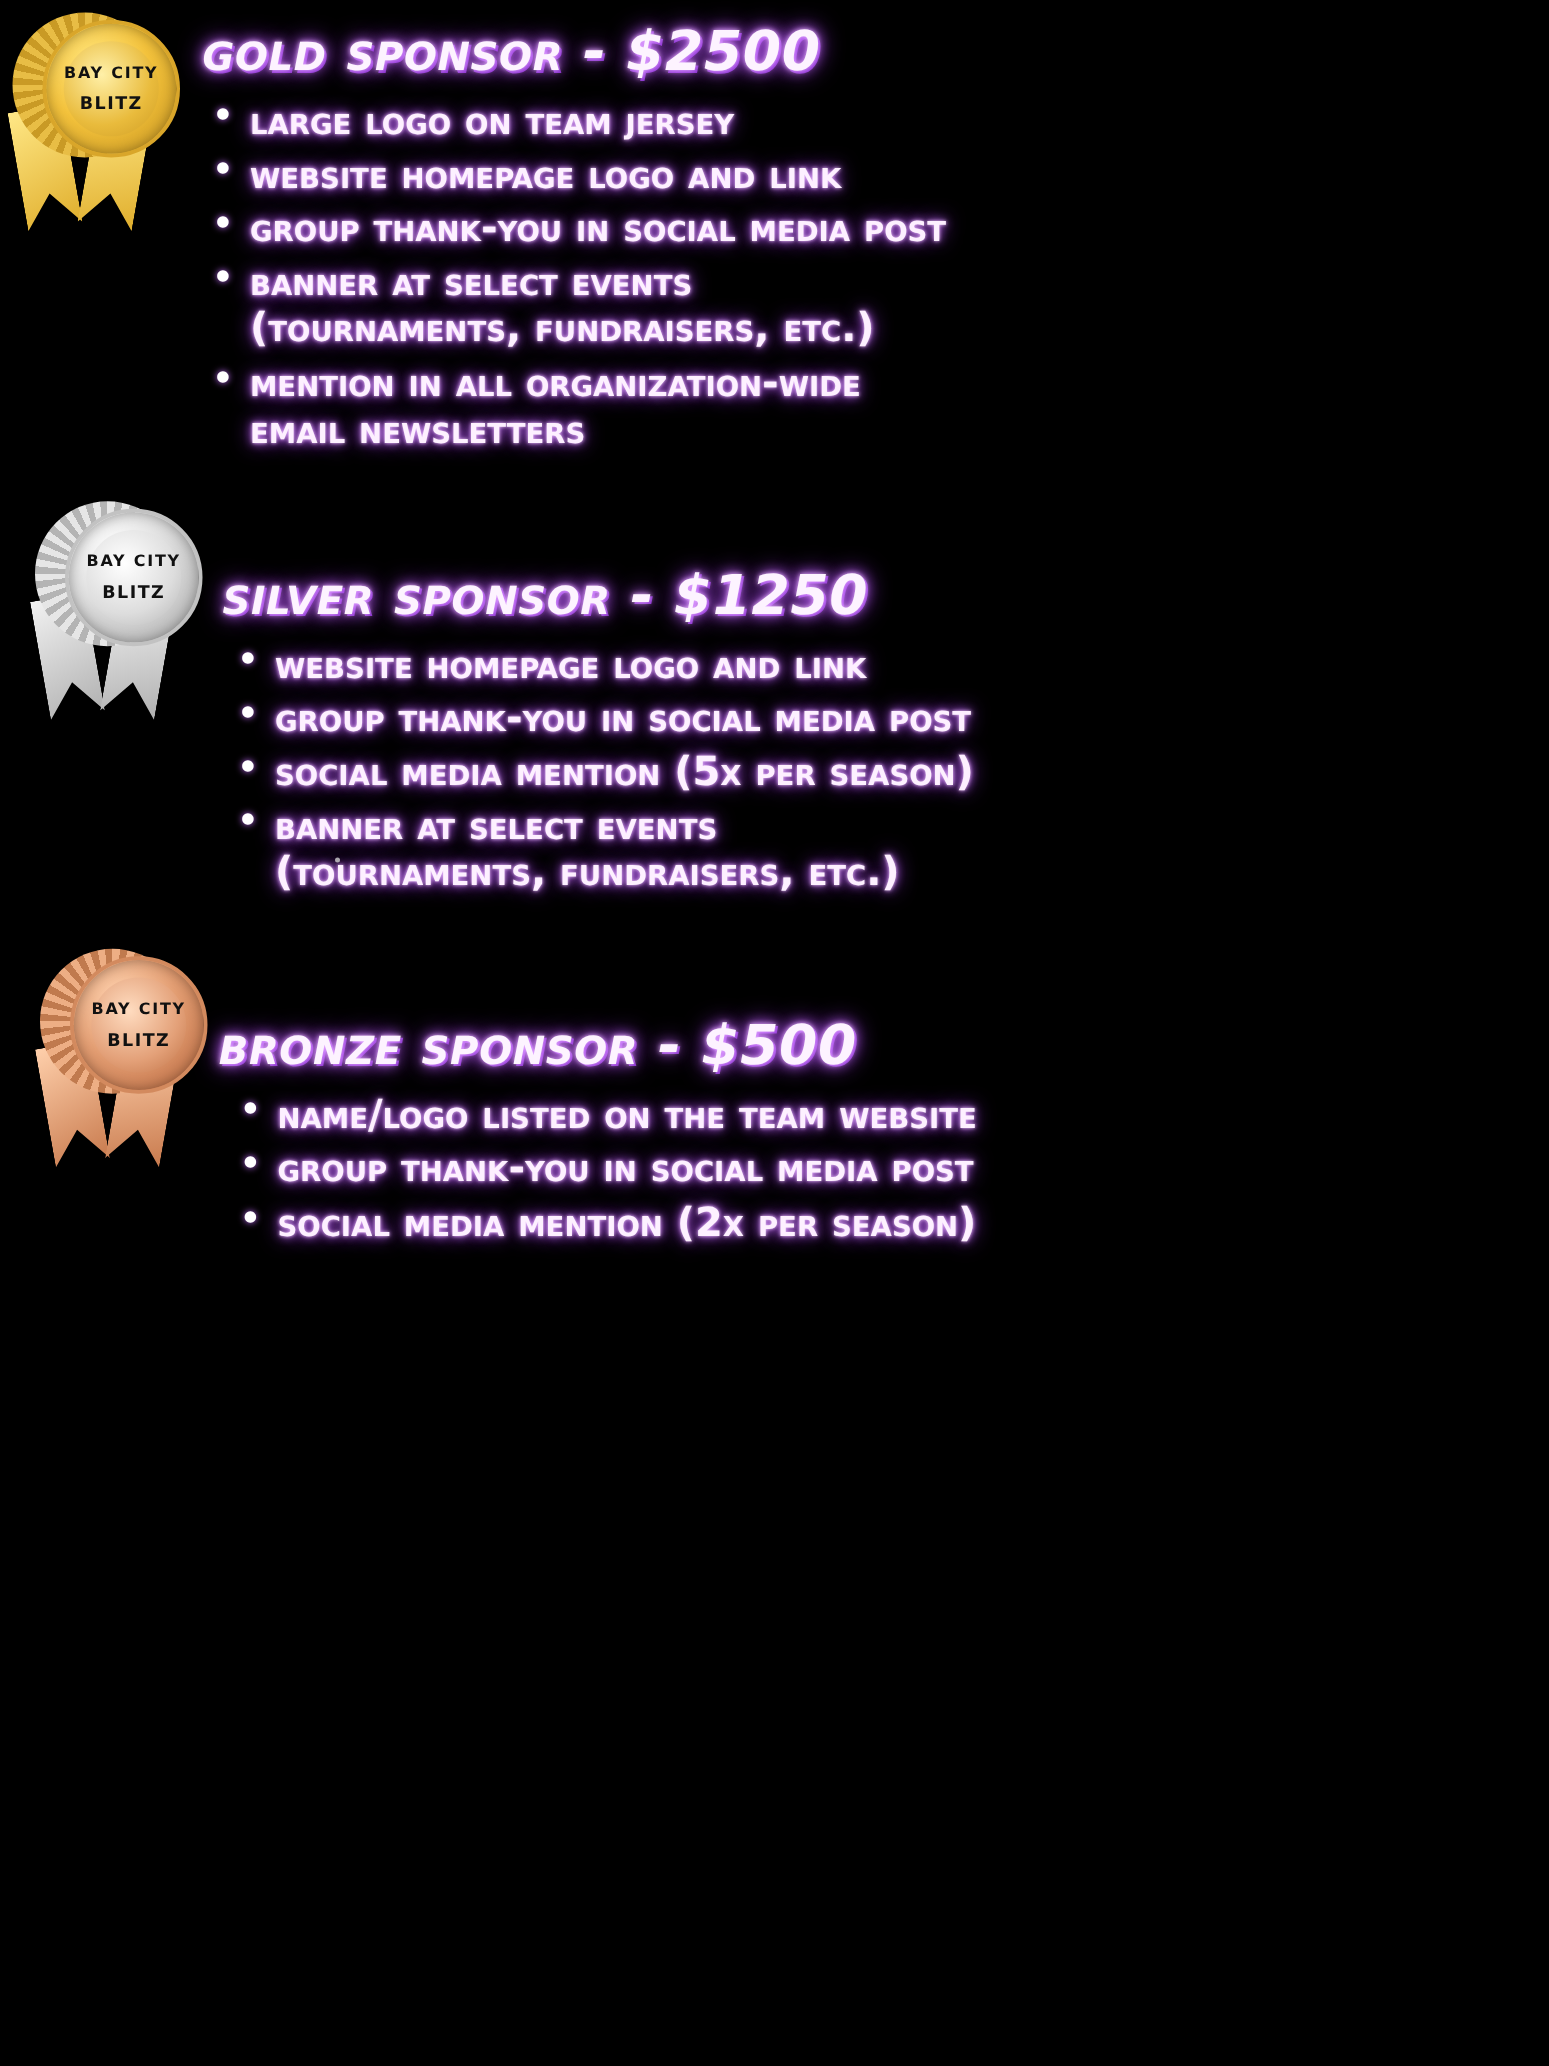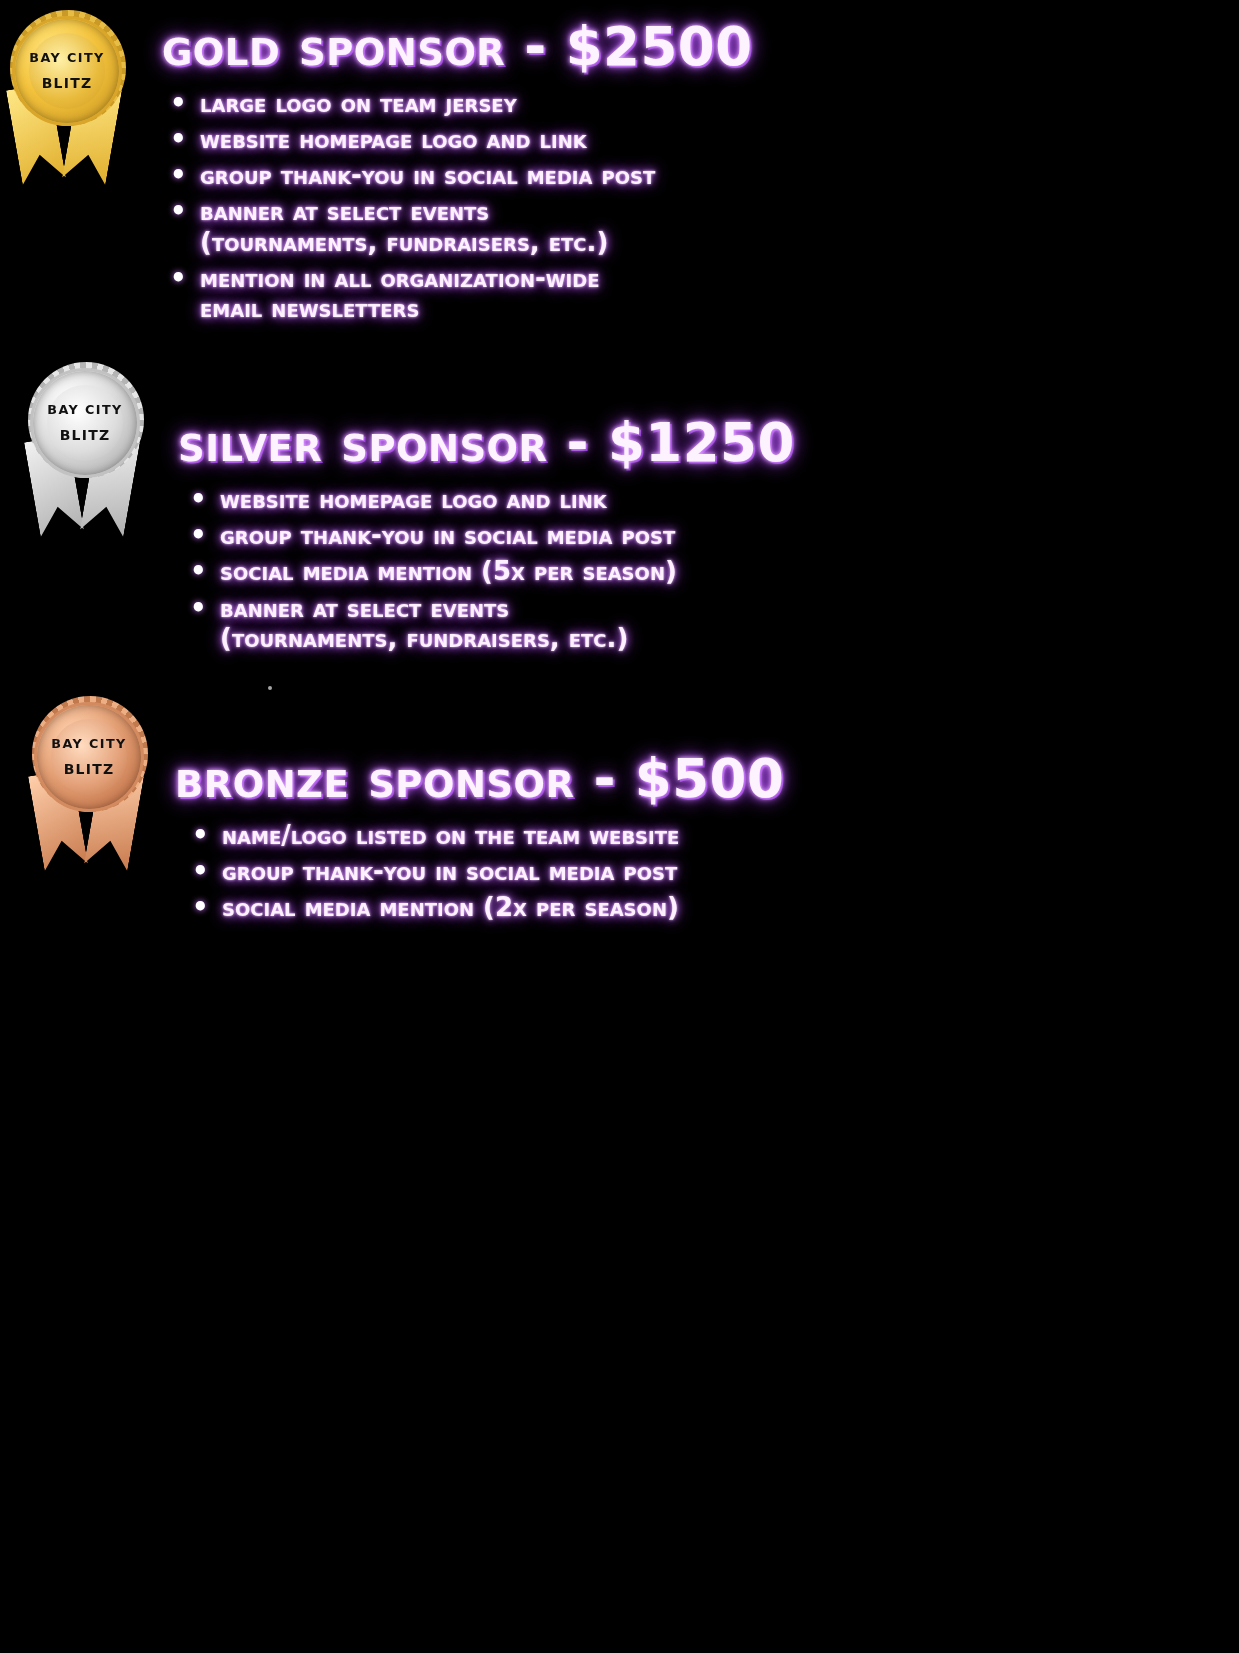--- a/index.html
+++ b/index.html
@@ -30,21 +30,21 @@
 
   
   .badge {
     position: relative;
     width: 120px;
     flex: 0 0 120px;
     height: 180px;
   }
   .badge .disc {
     position: absolute;
-    left: 4px;
+    left: 26px;
     top: 0;
     width: 104px;
     height: 104px;
     border-radius: 50%;
     z-index: 3;
     display: flex;
     flex-direction: column;
     align-items: center;
     justify-content: center;
     box-shadow: inset 0 0 10px rgba(0,0,0,0.35);
@@ -139,32 +139,32 @@
     text-shadow:
       0 0 4px #e9b6ff,
       0 0 10px #c86bff,
       0 0 20px #a93cff,
       2px 2px 0 #7b2bbd;
     font-variant: small-caps;
     text-transform: lowercase;
     margin: 0 0 8px 0;
     white-space: nowrap;
   }
-  .tier-title.big { font-size: 53px; }
+  .tier-title.big { font-size: 44px; font-style: italic; }
 
   ul.perks {
     list-style: none;
     margin: 0;
     padding: 0 0 0 14px;
   }
   ul.perks li {
     position: relative;
     font-family: "DejaVu Sans", sans-serif;
     font-weight: bold;
-    font-size: 26px;
+    font-size: 32px;
     line-height: 1.16;
     color: #fdf0ff;
     text-shadow:
       0 0 3px #f0c6ff,
       0 0 8px #c56dff,
       0 0 16px #9b37e6;
     font-variant: small-caps;
     text-transform: lowercase;
     padding: 3px 0 3px 34px;
     white-space: pre-line;

